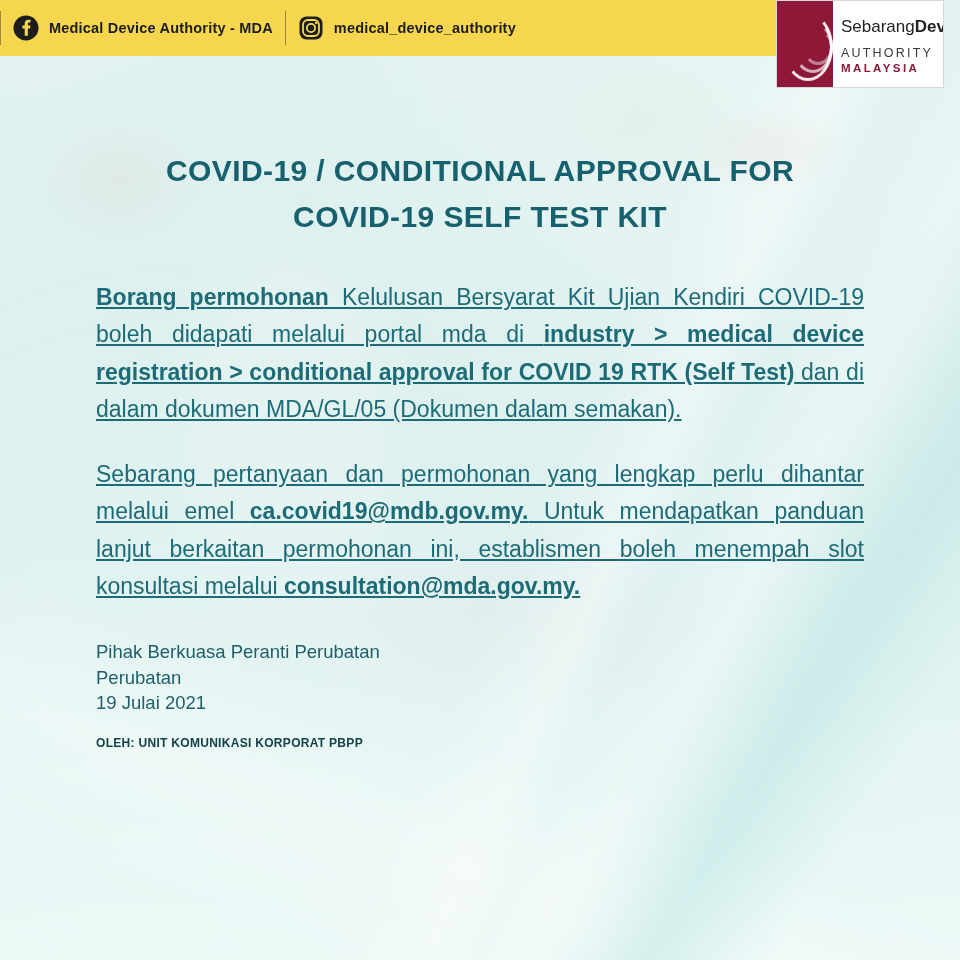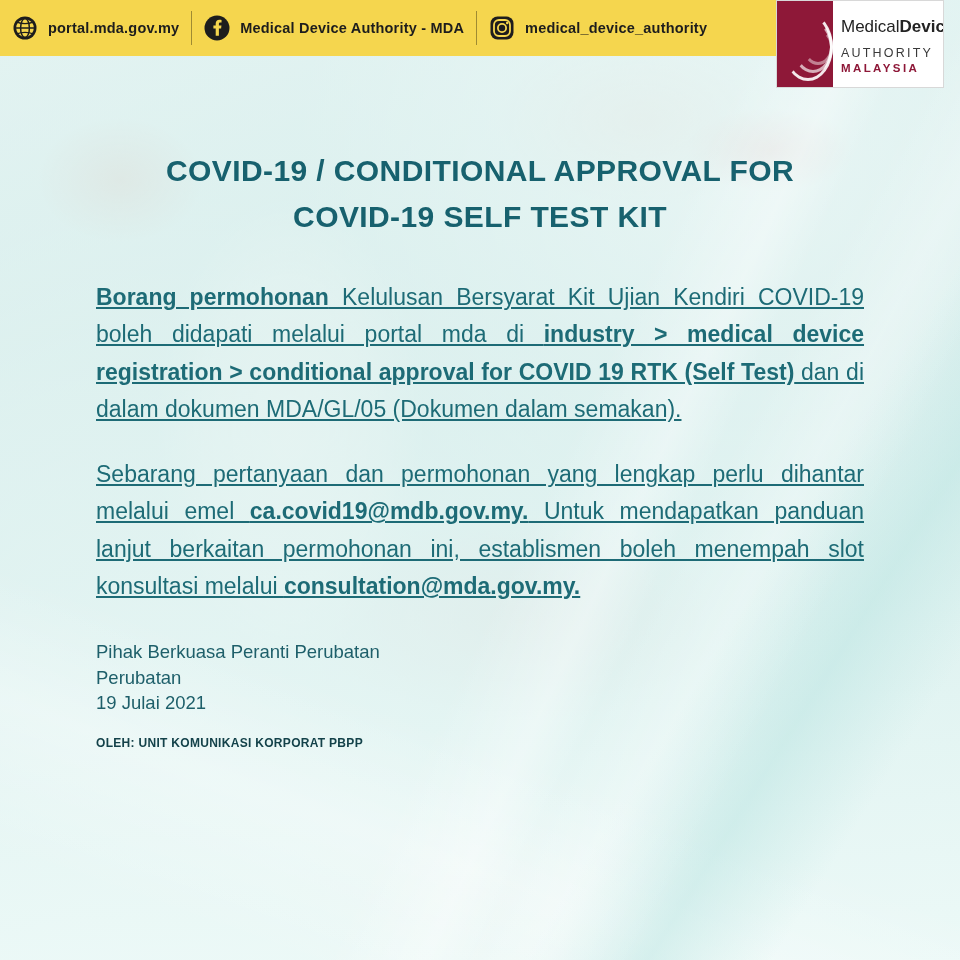--- a/index.html
+++ b/index.html
@@ -210,34 +210,20 @@
 </head>
 <body>
 
 <div class="poster">
   <div class="bg-photo"></div>
   <div class="bg-veil"></div>
   <div class="bg-rays"></div>
 
   <div class="topbar">
 
-    <div class="tb-item">
-      <span class="ico">
-        <svg viewBox="0 0 26 26" aria-hidden="true">
-          <circle cx="13" cy="13" r="11.5" fill="#1d1d1d"></circle>
-          <circle cx="13" cy="13" r="9.6" fill="#f5d64e"></circle>
-          <circle cx="13" cy="13" r="9.6" fill="none" stroke="#1d1d1d" stroke-width="1.5"></circle>
-          <ellipse cx="13" cy="13" rx="4.4" ry="9.6" fill="none" stroke="#1d1d1d" stroke-width="1.5"></ellipse>
-          <line x1="3.4" y1="13" x2="22.6" y2="13" stroke="#1d1d1d" stroke-width="1.5"></line>
-          <path d="M5.2 7.2 C9 9.2 17 9.2 20.8 7.2" fill="none" stroke="#1d1d1d" stroke-width="1.3"></path>
-          <path d="M5.2 18.8 C9 16.8 17 16.8 20.8 18.8" fill="none" stroke="#1d1d1d" stroke-width="1.3"></path>
-        </svg>
-      </span>
-      <span class="tb-label">portal.mda.gov.my</span>
-    </div>
 
     <div class="tb-sep"></div>
 
     <div class="tb-item">
       <span class="ico">
         <svg viewBox="0 0 26 26" aria-hidden="true">
           <circle cx="13" cy="13" r="12.5" fill="#1d1d1d"></circle>
           <path d="M14.9 13.4h2.2l.35-2.9h-2.55V8.9c0-.8.25-1.35 1.45-1.35h1.2V4.95c-.35-.05-1.2-.15-2.2-.15-2.2 0-3.65 1.3-3.65 3.75v2h-2.3v2.9h2.3v7.4h3.2z" fill="#f5d64e"></path>
         </svg>
       </span>
@@ -260,21 +246,21 @@
   </div>
 
   <div class="logo">
     <div class="logo-mark">
       <span class="sw sw1"></span>
       <span class="sw sw2"></span>
       <span class="sw sw3"></span>
     </div>
     <div class="logo-text">
       <div class="logo-line1">
-        <span>Medical</span><b>Device</b>
+        <span>Sebarang</span><b>Device</b>
       </div>
       <div class="logo-line2">AUTHORITY</div>
       <div class="logo-line3">MALAYSIA</div>
     </div>
   </div>
 
   <div class="content">
 
     <h1 class="title">
       <span>COVID-19 / CONDITIONAL APPROVAL FOR</span>

